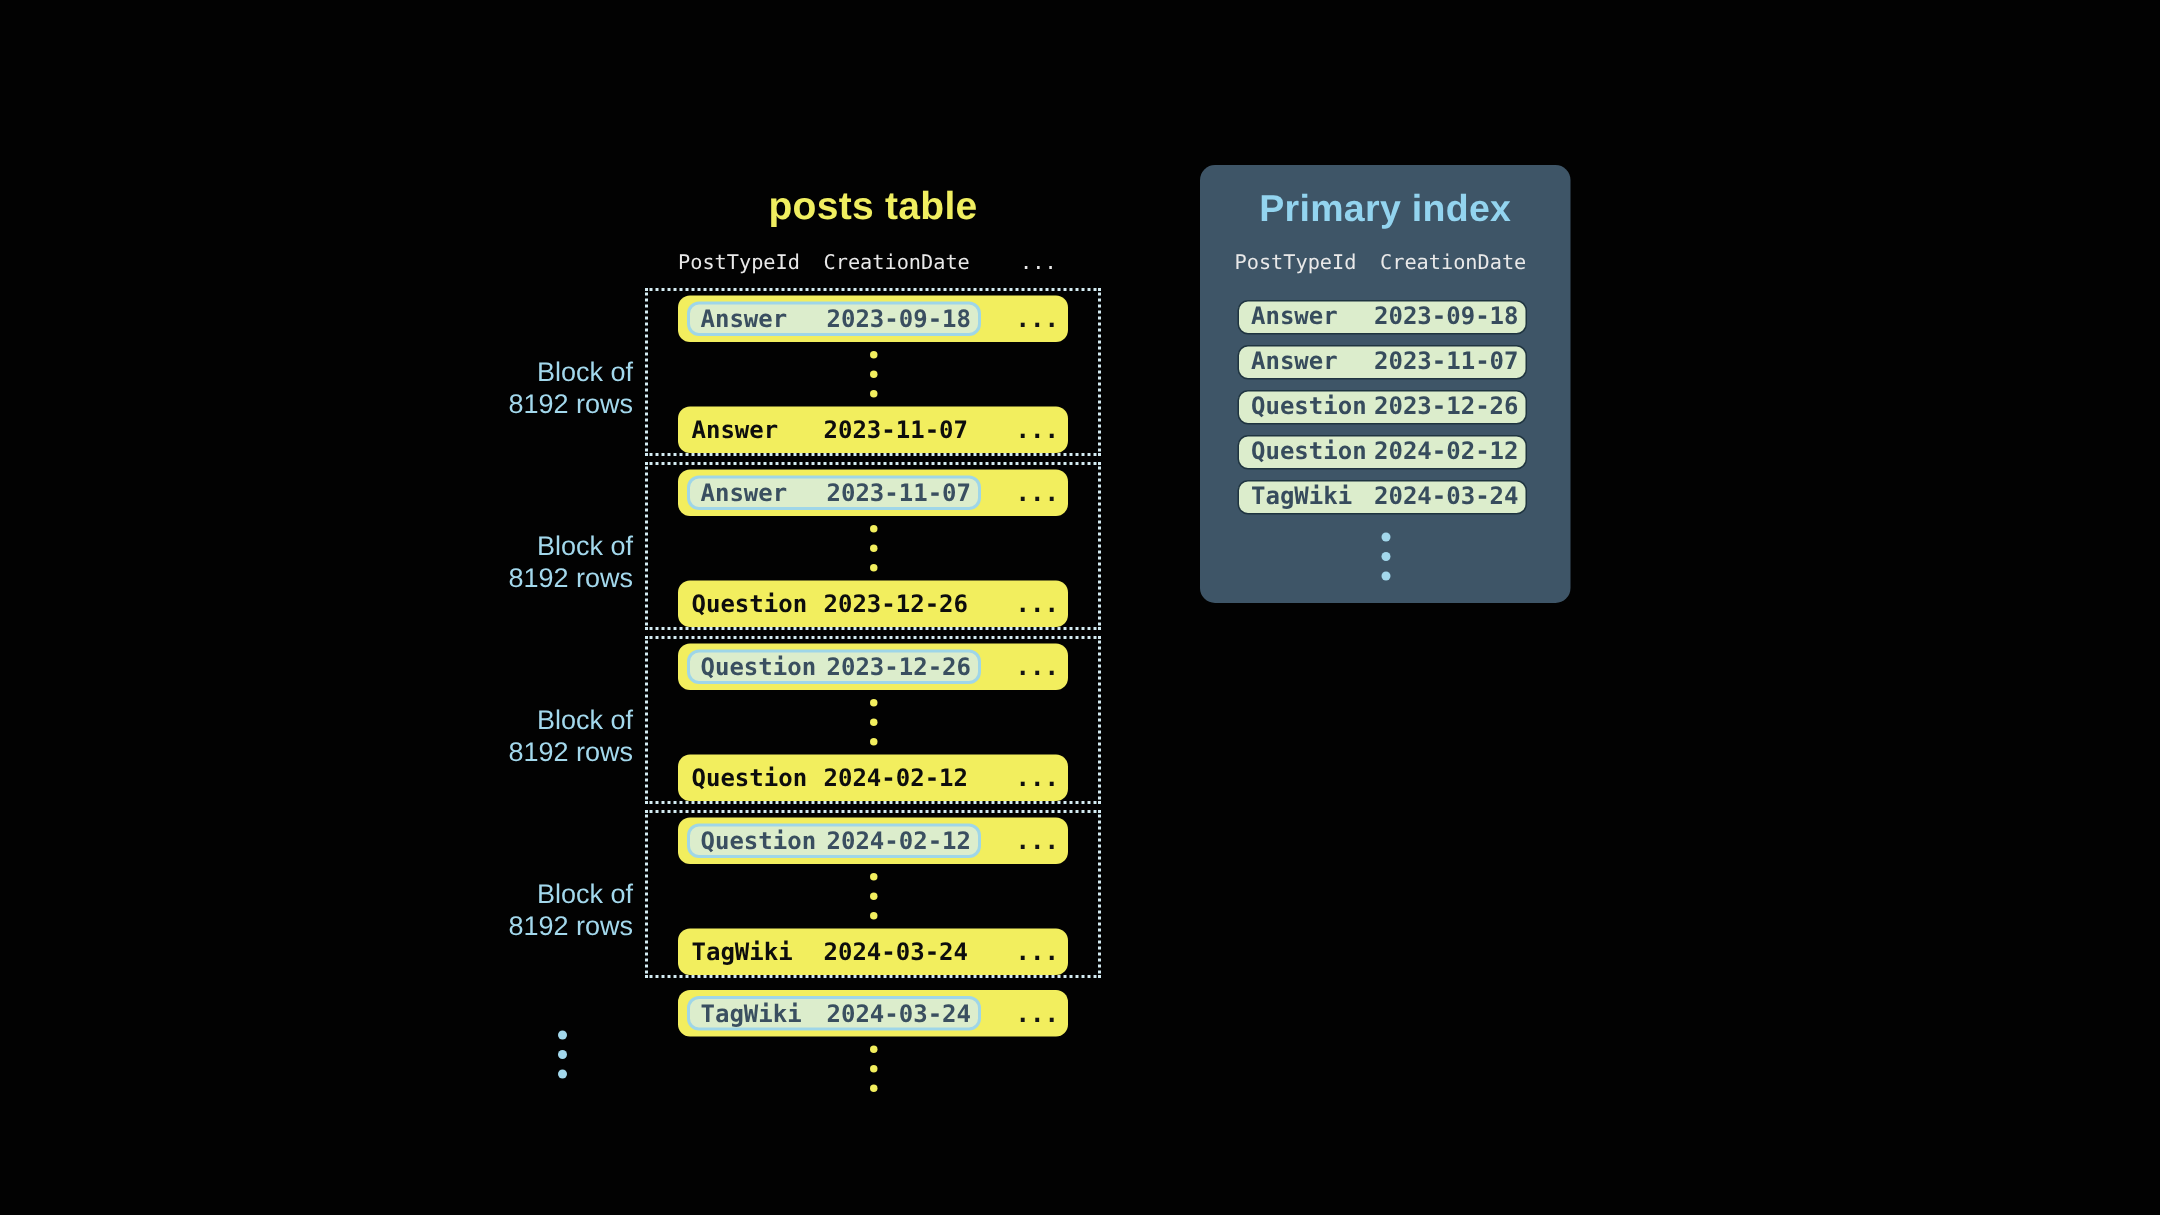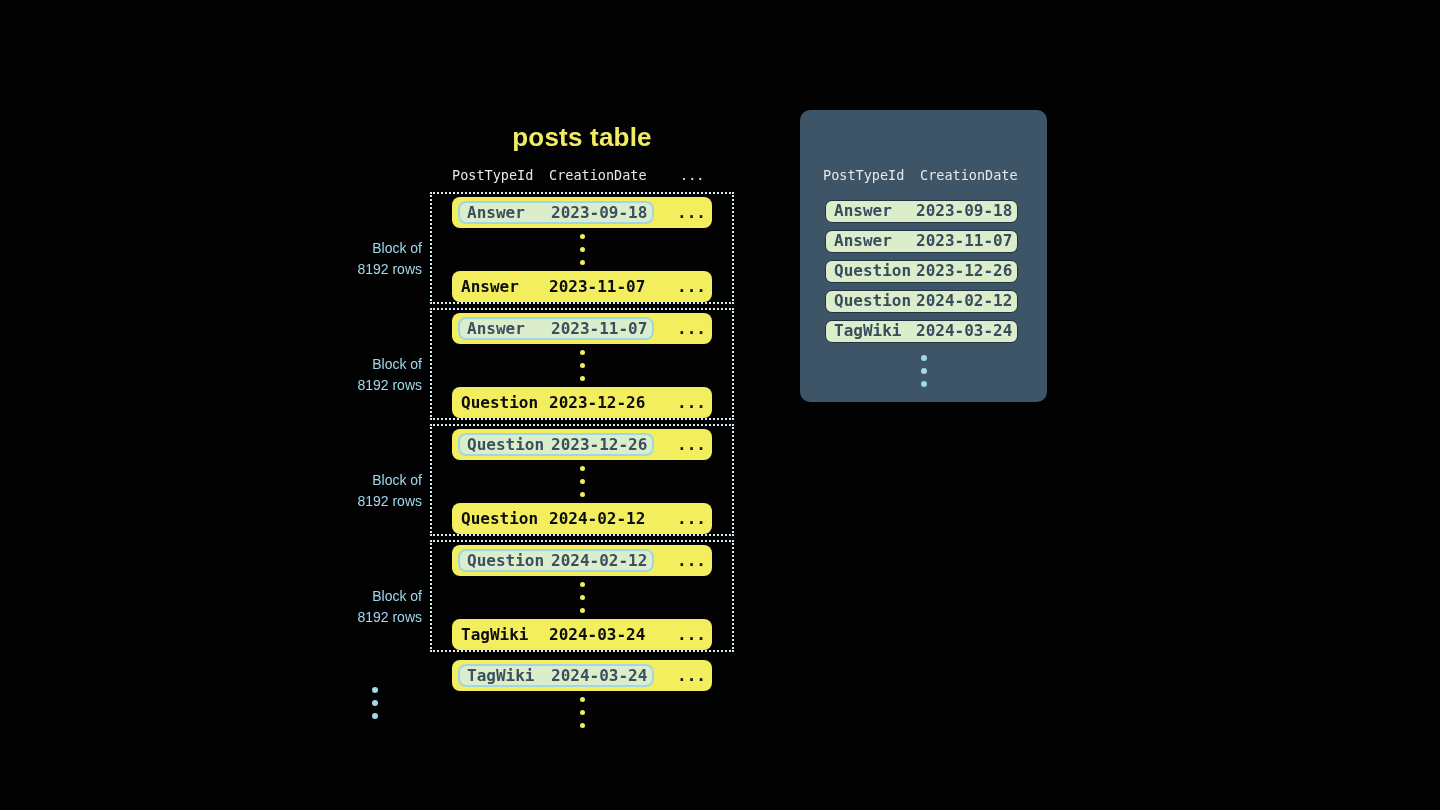--- a/index.html
+++ b/index.html
@@ -19,21 +19,21 @@
     font-size:13.5px;font-weight:400;}
   .tbl-header span{position:absolute;white-space:pre;}
   .h-posttype{left:452px;} .h-creation{left:549px;} .h-ell{left:680px;}
 
   .block{
     position:absolute;left:430px;width:304px;height:112px;box-sizing:border-box;
     border:2px dotted #d4ebf2;
   }
   .block-label{
     position:absolute;left:-150px;top:44px;width:140px;text-align:right;
-    color:#a3d8ec;font-size:14px;line-height:21px;font-weight:400;
+    color:#a3d8ec;font-size:18px;line-height:21px;font-weight:400;
   }
   .yrow{
     position:absolute;left:20px;width:260px;height:31px;background:#f2ee5e;
     border-radius:8px;
   }
   .yrow .cell{position:absolute;font-family:"DejaVu Sans Mono",monospace;
     font-weight:700;font-size:16px;white-space:pre;}
   .yrow.first{top:3px;} .yrow.last{top:77px;}
   .pill{
     position:absolute;left:6px;top:4px;width:196px;height:23px;box-sizing:border-box;
@@ -197,20 +197,21 @@
       <i></i>
       <i></i>
     </div>
   <div class="vdots bdots more-blocks-dots">
       <i></i>
       <i></i>
       <i></i>
     </div>
 
   <div class="panel">
+    <div class="panel-title">Primary index</div>
     <div class="panel-header mono">
       <span class="ph-posttype">PostTypeId</span>
       <span class="ph-creation">CreationDate</span>
     </div>
 
     <div class="irow" style="top:90px">
       <span class="cell type">Answer</span>
       <span class="cell date">2023-09-18</span>
     </div>
     <div class="irow" style="top:120px">

